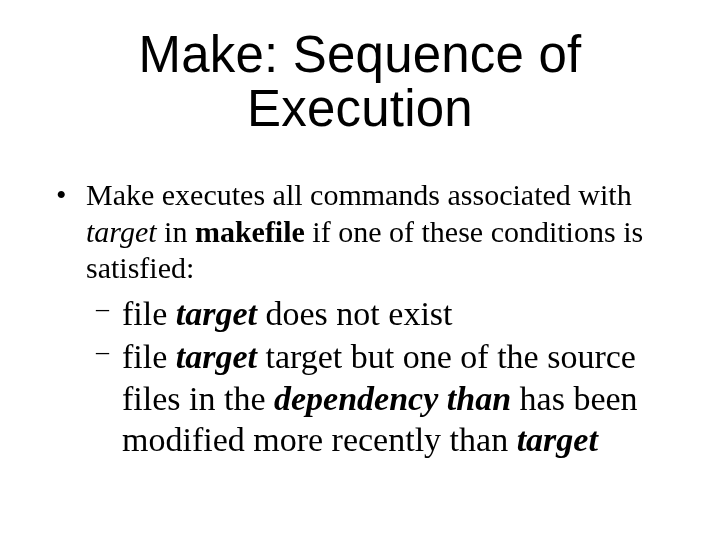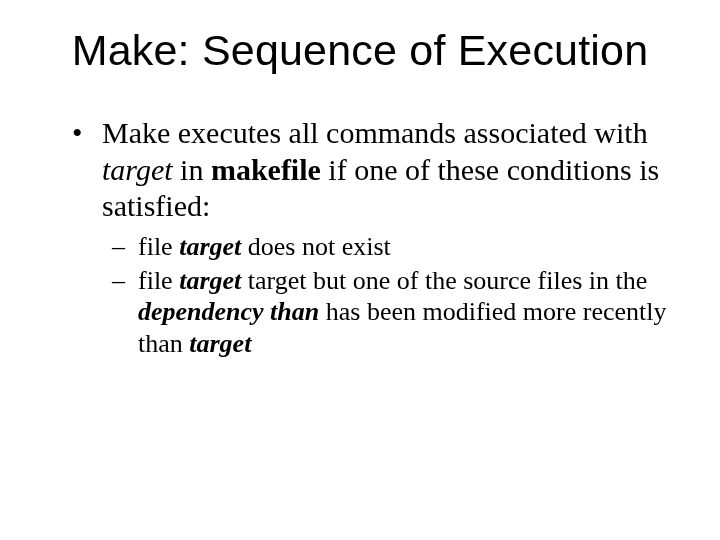--- a/index.html
+++ b/index.html
@@ -13,56 +13,55 @@
   }
   .slide {
     width: 720px;
     height: 540px;
     box-sizing: border-box;
     padding: 28px 44px 40px 44px;
   }
   .title {
     font-family: Impact, "Arial Black", sans-serif;
     font-weight: 400;
-    font-size: 43px;
+    font-size: 51px;
     letter-spacing: 0.2px;
     text-align: center;
     margin: 0 0 42px 0;
     line-height: 1.05;
   }
   
   ul.level1 {
     margin: 0;
     padding-left: 34px;
     list-style: none;
   }
   ul.level1 > li {
     position: relative;
     font-size: 30px;
     line-height: 1.22;
     padding-left: 8px;
     margin-bottom: 4px;
-    margin-left: 16px;
   }
   ul.level1 > li::before {
     content: "•";
     position: absolute;
     left: -22px;
     top: 0;
     font-size: 30px;
   }
   
   ul.level2 {
     margin: 6px 0 0 0;
     padding-left: 30px;
     list-style: none;
   }
   ul.level2 > li {
     position: relative;
-    font-size: 26px;
+    font-size: 34px;
     line-height: 1.22;
     padding-left: 6px;
     margin-bottom: 2px;
   }
   ul.level2 > li::before {
     content: "–";
     position: absolute;
     left: -20px;
     top: 0;
     font-size: 26px;

